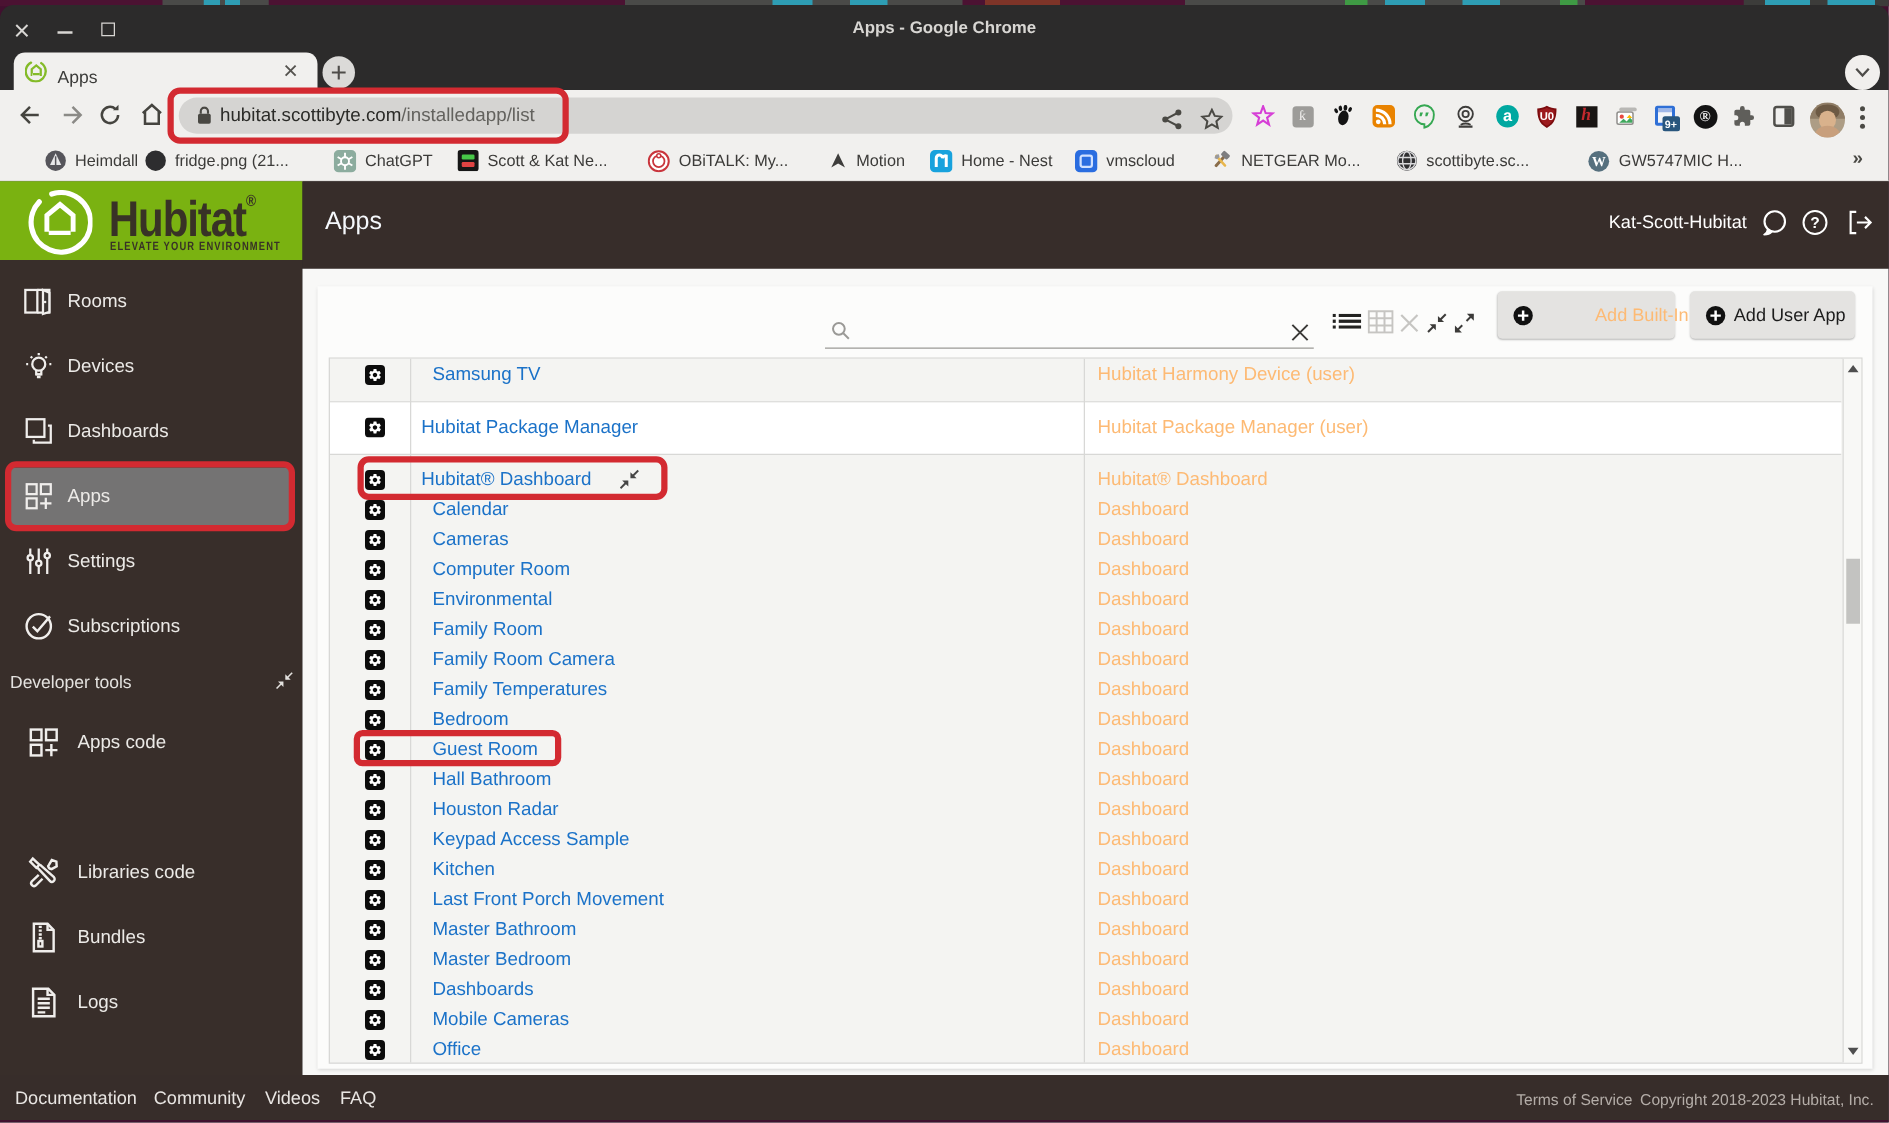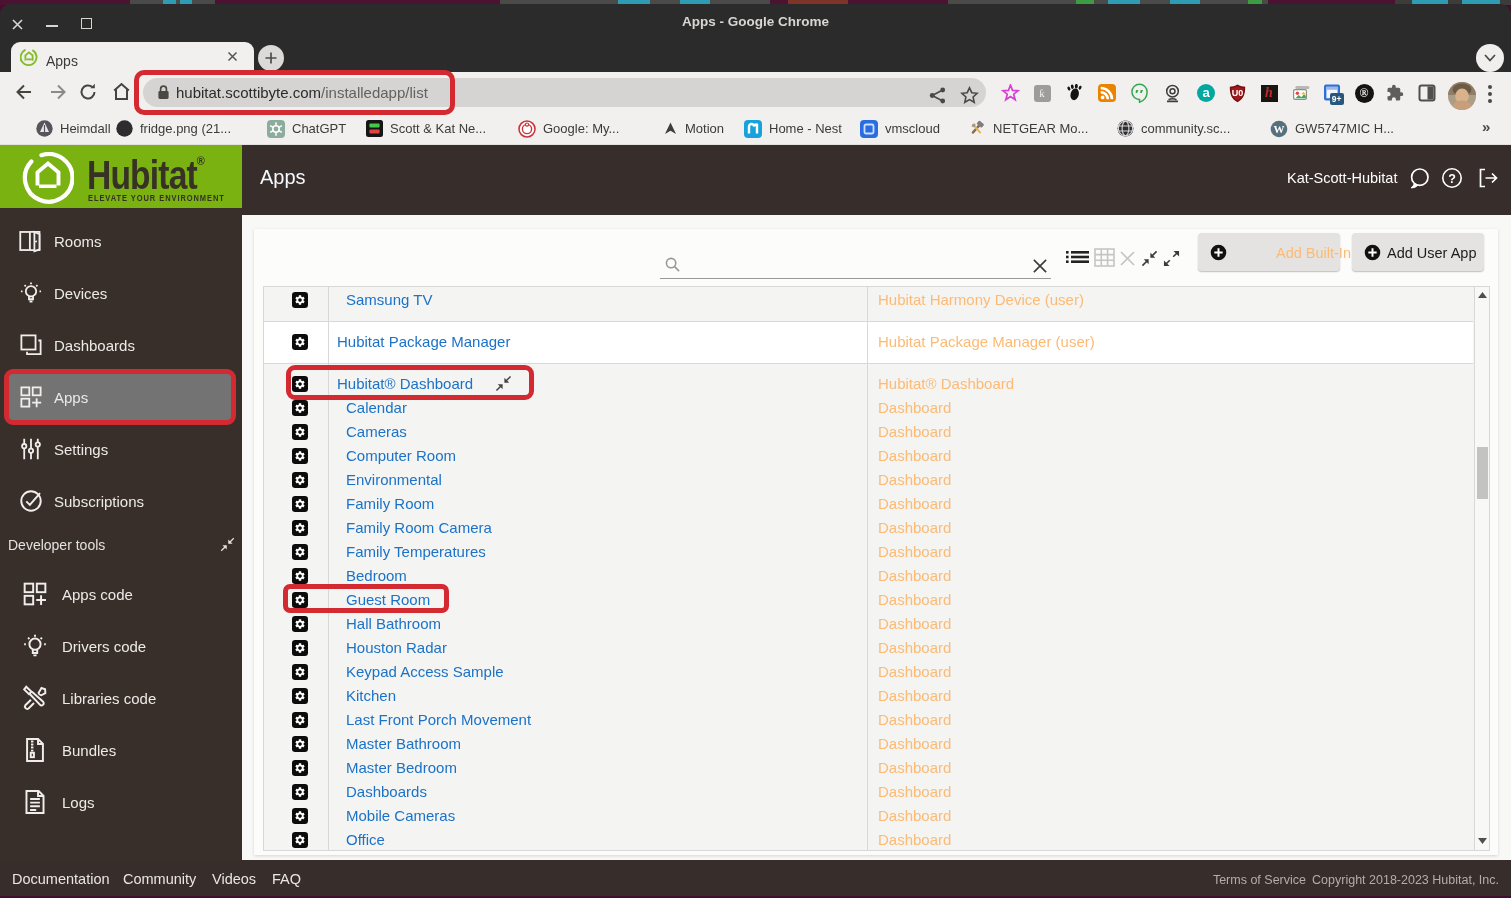--- a/index.html
+++ b/index.html
@@ -228,21 +228,21 @@
         <rect x="3.4" y="9.6" width="10.2" height="4" rx="1" fill="#e04343"></rect>
       </svg>
       <span>Scott &amp; Kat Ne...</span>
     </div>
 <div class="bmk" style="left:518px">
       <svg width="18" height="18" viewBox="0 0 18 18">
         <circle cx="9" cy="9" r="8" fill="#fff" stroke="#c9353c" stroke-width="1.6"></circle>
         <circle cx="9" cy="9" r="4.6" fill="none" stroke="#c9353c" stroke-width="1.4"></circle>
         <circle cx="9" cy="4.6" r="1.6" fill="#fff" stroke="#c9353c" stroke-width="1.2"></circle>
       </svg>
-      <span>Google: My...</span>
+      <span>OBiTALK: My...</span>
     </div>
 <div class="bmk" style="left:663px">
       <svg width="15" height="15" viewBox="0 0 15 15">
         <path d="M2 13 L7.5 1.5 L13 13 L7.5 9.8 z" fill="#3e3d3b"></path>
       </svg>
       <span>Motion</span>
     </div>
 <div class="bmk" style="left:744px">
       <svg width="18" height="18" viewBox="0 0 18 18">
         <rect width="18" height="18" rx="4" fill="#18a2dd"></rect>
@@ -272,21 +272,21 @@
     </div>
 <div class="bmk" style="left:1117px">
       <svg width="17" height="17" viewBox="0 0 17 17">
         <circle cx="8.5" cy="8.5" r="8" fill="#2f2f31"></circle>
         <g stroke="#d9d9db" stroke-width="1.1" fill="none">
           <circle cx="8.5" cy="8.5" r="7.2"></circle>
           <ellipse cx="8.5" cy="8.5" rx="3.4" ry="7.2"></ellipse>
           <path d="M1.5 6 h14 M1.5 11 h14"></path>
         </g>
       </svg>
-      <span>community.sc...</span>
+      <span>scottibyte.sc...</span>
     </div>
 <div class="bmk" style="left:1270px">
       <svg width="18" height="18" viewBox="0 0 18 18">
         <circle cx="9" cy="9" r="8.3" fill="#56707e"></circle>
         <text x="9" y="13" font-size="11" font-weight="bold" fill="#fff" text-anchor="middle" font-family="Liberation Serif">W</text>
       </svg>
       <span>GW5747MIC H...</span>
     </div>
 <div class="abs" style="left:1482px;top:114px;font-size:15px;color:#4a4944;font-weight:bold">»</div>
 <div class="abs" style="left:0;top:141px;width:242px;height:63px;background:#7ab211"></div>
@@ -374,31 +374,20 @@
 <div class="mitem" style="top:567px">
       <svg class="micon" style="left:21px" width="28" height="28" viewBox="0 0 23 23">
         <g fill="none" stroke="#f0eeec" stroke-width="1.6">
           <rect x="3" y="3" width="7" height="7"></rect>
           <rect x="13" y="3" width="7" height="7"></rect>
           <rect x="3" y="13" width="7" height="7"></rect>
           <path d="M16.5 12.5 v8 M12.5 16.5 h8"></path>
         </g>
       </svg>
       <span style="left:62px">Apps code</span>
-    </div>
-<div class="mitem" style="top:619px">
-      <svg class="micon" style="left:21px" width="28" height="28" viewBox="0 0 23 23">
-        <g fill="none" stroke="#f0eeec" stroke-width="1.6">
-          <circle cx="11.5" cy="10" r="4.6"></circle>
-          <path d="M9.7 14.2 v3 h3.6 v-3"></path>
-          <path d="M9.7 17.2 h3.6 M10.2 19.2 h2.6"></path>
-          <path d="M11.5 2.2 v1.6 M4 10 H2.6 M20.4 10 H19 M5.8 4.6 l1.1 1.1 M17.2 4.6 l-1.1 1.1"></path>
-        </g>
-      </svg>
-      <span style="left:62px">Drivers code</span>
     </div>
 <div class="mitem" style="top:671px">
       <svg class="micon" style="left:21px" width="28" height="28" viewBox="0 0 23 23">
         <g fill="none" stroke="#f0eeec" stroke-width="1.6">
           <path d="M8.6 6.4 L4.3 2.3 2.6 4.4 6.6 8.4 z"></path>
           <path d="M7 8 l8.5 9 a1.8 1.8 0 0 0 2.7-2.4 L9 6.3"></path>
           <path d="M14.8 6.7 l2-3.4 3 1 .2 3.2-3.4 1.8 a2.6 2.6 0 0 1 -2.2-2z"></path>
           <path d="M8.2 13 l-4.6 4.4 a1.9 1.9 0 0 0 2.6 2.7 L10.7 15.6"></path>
         </g>
       </svg>

